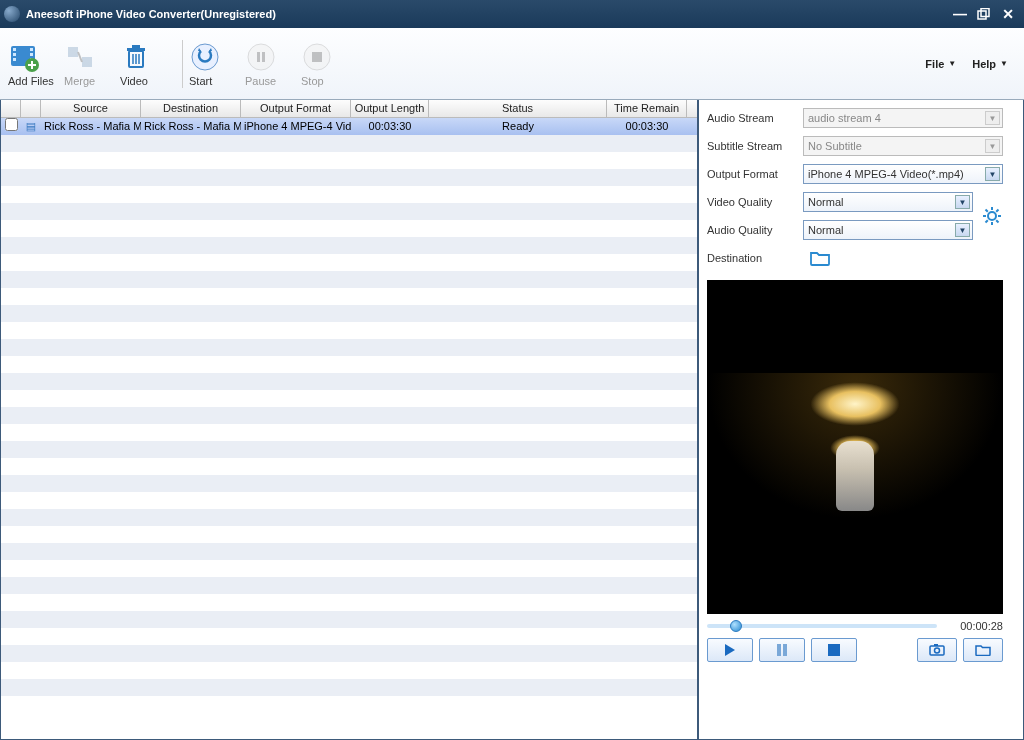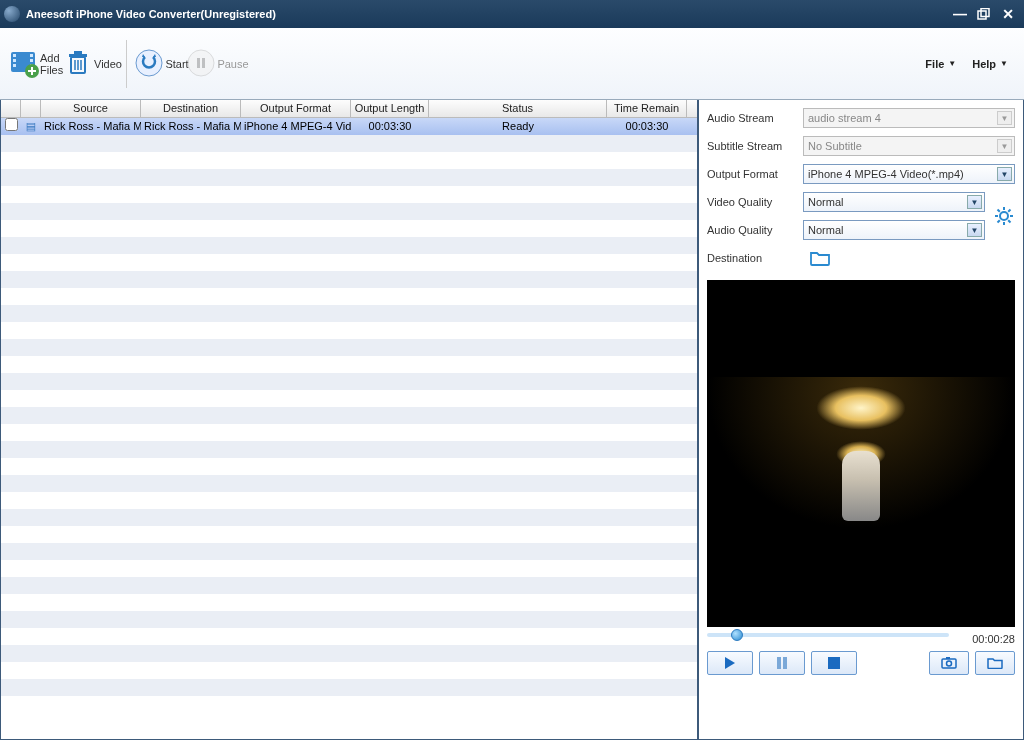--- a/index.html
+++ b/index.html
@@ -6,21 +6,21 @@
 body { background: #3d5a7a; width: 1024px; height: 740px; overflow: hidden; display: flex; flex-direction: column; }
 
 
 .titlebar { height: 28px; background: linear-gradient(to bottom, #2a4a6a, #1a3a5a); display: flex; align-items: center; padding: 0 4px; color: #fff; font-weight: bold; }
 .titlebar .app-icon { width: 16px; height: 16px; background: radial-gradient(circle at 30% 30%, #8ac, #246); border-radius: 50%; margin-right: 6px; }
 .titlebar .spacer { flex: 1; }
 .titlebar .winbtn { width: 24px; height: 18px; display: flex; align-items: center; justify-content: center; color: #fff; cursor: pointer; font-size: 14px; font-weight: bold; }
 
 
 .toolbar { height: 72px; background: linear-gradient(to bottom, #fdfeff, #f0f4fa); border-bottom: 1px solid #9ab; display: flex; align-items: center; padding: 0 8px; }
-.tbtn { display: flex; flex-direction: row; align-items: center; justify-content: center; width: 56px; height: 64px; cursor: pointer; border-radius: 3px; }
+.tbtn { display: flex; flex-direction: column; align-items: flex-start; justify-content: center; width: 56px; height: 64px; cursor: pointer; border-radius: 3px; }
 .tbtn .ticon { width: 32px; height: 32px; display: flex; align-items: center; justify-content: center; margin-bottom: 2px; }
 .tbtn .tlabel { font-size: 11px; color: #333; }
 .tbtn.disabled .tlabel { color: #999; }
 .sep { width: 1px; height: 48px; background: #ccc; margin: 0 6px; }
 .toolbar .spacer { flex: 1; }
 .menu-btn { padding: 4px 8px; cursor: pointer; color: #222; font-weight: bold; display: flex; align-items: center; gap: 4px; }
 .menu-btn .arrow { font-size: 8px; }
 
 
 .main { flex: 1; display: flex; background: #fff; border: 1px solid #3d5a7a; border-top: none; }
@@ -47,21 +47,21 @@
 .row .cico { width: 20px; text-align: center; color: #3a7ac0; }
 .row .csrc { width: 100px; }
 .row .cdst { width: 100px; }
 .row .cfmt { width: 110px; }
 .row .clen { width: 78px; text-align: center; }
 .row .csta { flex: 1; text-align: center; }
 .row .crem { width: 80px; text-align: center; }
 .row .cend { width: 10px; }
 
 
-.rpanel { width: 324px; display: flex; flex-direction: column; background: #fff; padding: 4px 8px 8px 8px; }
+.rpanel { width: 324px; display: flex; flex-direction: column; background: #fff; padding: 4px 20px 8px 8px; }
 .prop-row { display: flex; align-items: center; height: 28px; }
 .prop-row .plabel { width: 96px; color: #333; }
 .prop-row .pval { flex: 1; }
 .combo { height: 20px; border: 1px solid #7a9ac0; background: linear-gradient(to bottom,#fff,#eef3fa); display: flex; align-items: center; padding: 0 4px; position: relative; color: #333; cursor: pointer; }
 .combo.disabled { color: #888; background: #f4f4f4; border-color: #bbb; }
 .combo .carrow { position: absolute; right: 2px; top: 2px; width: 15px; height: 14px; background: linear-gradient(to bottom,#e8f0ff,#c8d8f0); border: 1px solid #8aa; display: flex; align-items: center; justify-content: center; font-size: 8px; color: #246; }
 .combo.disabled .carrow { background: #eee; color: #999; border-color: #ccc; }
 .quality-wrap { display: flex; align-items: center; }
 .quality-col { flex: 1; }
 .gear-btn { width: 22px; height: 22px; margin-left: 8px; display: flex; align-items: center; justify-content: center; color: #2a7ac8; cursor: pointer; }
@@ -69,21 +69,21 @@
 .dest-row .dots { position: absolute; right: 2px; top: 2px; width: 20px; height: 14px; border: 1px solid #8aa; background: #eef3fa; text-align: center; line-height: 12px; cursor: pointer; }
 .folder-btn { width: 22px; height: 20px; margin-left: 6px; color: #2a7ac8; cursor: pointer; display: flex; align-items: center; justify-content: center; }
 
 
 .preview { margin-top: 8px; background: #000; width: 100%; aspect-ratio: 307/346; position: relative; overflow: hidden; }
 .preview .scene { position: absolute; left: 0; right: 0; top: 28%; bottom: 28%; background: radial-gradient(ellipse at 50% 10%, #3a2a0a 0%, #000 70%); }
 .preview .chandelier { position: absolute; top: 6%; left: 50%; transform: translateX(-50%); width: 90px; height: 44px; background: radial-gradient(ellipse at center, #fff4c8 0%, #e8c060 40%, transparent 70%); border-radius: 50%; filter: blur(0.5px); }
 .preview .chandelier2 { position: absolute; top: 42%; left: 50%; transform: translateX(-50%); width: 50px; height: 26px; background: radial-gradient(ellipse at center, #fff4c8 0%, #d8b050 40%, transparent 70%); border-radius: 50%; }
 .preview .figure { position: absolute; bottom: 6%; left: 50%; transform: translateX(-50%); width: 38px; height: 70px; background: linear-gradient(to bottom, #e8e0d0 0%, #c8c0b0 40%, #888 100%); border-radius: 14px 14px 6px 6px; filter: blur(0.6px); }
 
-.seek { margin-top: 6px; display: flex; align-items: flex-start; gap: 8px; }
+.seek { margin-top: 6px; display: flex; align-items: center; gap: 8px; }
 .seek .track { flex: 1; height: 4px; background: #cde4f8; position: relative; border-radius: 2px; }
 .seek .track .thumb { position: absolute; top: -4px; left: 10%; width: 12px; height: 12px; border-radius: 50%; background: radial-gradient(circle at 35% 35%, #aee0ff, #2a8ad0); border: 1px solid #2a7ac0; }
 .seek .time { color: #333; font-size: 11px; width: 58px; text-align: right; }
 
 .pctrls { margin-top: 6px; display: flex; gap: 6px; align-items: center; }
 .pbtn { width: 46px; height: 24px; background: linear-gradient(to bottom,#f8fbff,#dce8f8); border: 1px solid #6a9ad0; border-radius: 2px; display: flex; align-items: center; justify-content: center; color: #1a6ac0; cursor: pointer; }
 .pbtn.small { width: 40px; }
 .pctrls .spacer { flex: 1; }
 
 
@@ -116,20 +116,30 @@
           <rect x="5" y="17" width="3" height="3" fill="#cfe8ff"></rect>
           <rect x="22" y="7" width="3" height="3" fill="#cfe8ff"></rect>
           <rect x="22" y="12" width="3" height="3" fill="#cfe8ff"></rect>
           <rect x="22" y="17" width="3" height="3" fill="#cfe8ff"></rect>
           <circle cx="24" cy="24" r="7" fill="#4aa04a"></circle>
           <path d="M24 20v8M20 24h8" stroke="#fff" stroke-width="2"></path>
         </svg>
     </div>
     <div class="tlabel">Add Files</div>
   </div>
+  <div class="tbtn disabled">
+    <div class="ticon">
+      <svg width="32" height="32" viewBox="0 0 32 32" opacity="0.5">
+          <rect x="4" y="6" width="10" height="10" fill="#a0b8d0"></rect>
+          <rect x="18" y="16" width="10" height="10" fill="#a0b8d0"></rect>
+          <path d="M14 11 L18 21" stroke="#888" stroke-width="2"></path>
+        </svg>
+    </div>
+    <div class="tlabel">Merge</div>
+  </div>
   <div class="tbtn">
     <div class="ticon">
       <svg width="32" height="32" viewBox="0 0 32 32">
           <rect x="9" y="10" width="14" height="16" rx="1" fill="none" stroke="#2a7ac0" stroke-width="2"></rect>
           <rect x="7" y="7" width="18" height="3" fill="#2a7ac0"></rect>
           <rect x="12" y="4" width="8" height="3" fill="#2a7ac0"></rect>
           <path d="M13 13v10M16 13v10M19 13v10" stroke="#2a7ac0" stroke-width="1.5"></path>
         </svg>
     </div>
     <div class="tlabel">Video</div>
@@ -147,20 +157,29 @@
   </div>
   <div class="tbtn disabled">
     <div class="ticon">
       <svg width="32" height="32" viewBox="0 0 32 32" opacity="0.5">
           <circle cx="16" cy="16" r="13" fill="#f0f0f0" stroke="#bbb"></circle>
           <rect x="12" y="11" width="3" height="10" fill="#888"></rect>
           <rect x="17" y="11" width="3" height="10" fill="#888"></rect>
         </svg>
     </div>
     <div class="tlabel">Pause</div>
+  </div>
+  <div class="tbtn disabled">
+    <div class="ticon">
+      <svg width="32" height="32" viewBox="0 0 32 32" opacity="0.5">
+          <circle cx="16" cy="16" r="13" fill="#f0f0f0" stroke="#bbb"></circle>
+          <rect x="11" y="11" width="10" height="10" fill="#888"></rect>
+        </svg>
+    </div>
+    <div class="tlabel">Stop</div>
   </div>
   <div class="spacer"></div>
   <div class="menu-btn">
       <span>File</span>
       <span class="arrow">▼</span>
     </div>
   <div class="menu-btn">
       <span>Help</span>
       <span class="arrow">▼</span>
     </div>

